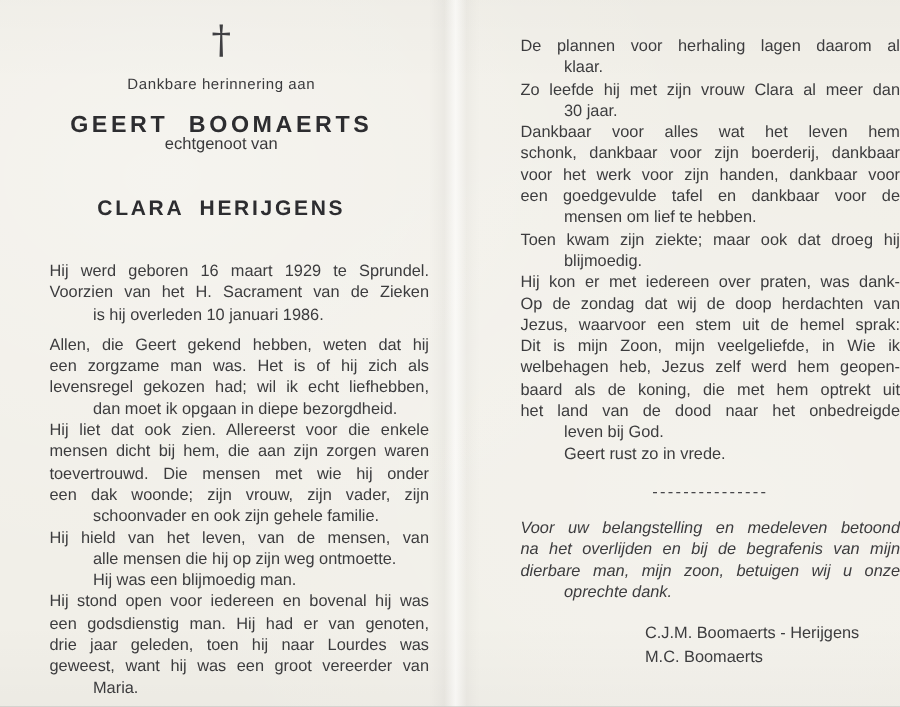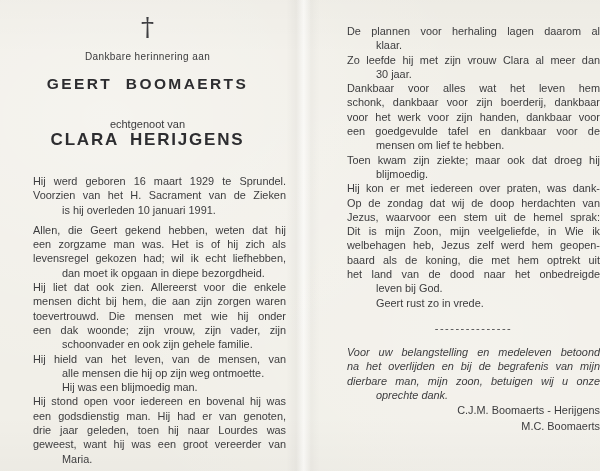--- a/index.html
+++ b/index.html
@@ -55,27 +55,27 @@
   }
   .name {
     top: 75px;
     font-size: 15.5px;
     font-weight: bold;
     letter-spacing: 2.4px;
     word-spacing: 7px;
     color: #2d2d30;
   }
   .relation {
-    top: 118px;
+    top: 90px;
     font-size: 11px;
     color: #3a3a3c;
   }
   .spouse {
     top: 130px;
-    font-size: 17px;
+    font-size: 14px;
     font-weight: bold;
     letter-spacing: 1.8px;
     word-spacing: 5px;
     color: #2d2d30;
   }
 
   
   .body-text {
     font-size: 10.9px;
     line-height: 14.3px;
@@ -104,22 +104,22 @@
   .divider {
     margin-top: 11px;
     height: 14px;
     text-align: center;
     font-size: 11px;
     letter-spacing: 1.5px;
     color: #47474a;
   }
   .thanks { margin-top: 10px; font-style: italic; }
   .signatures {
+    margin-top: 12px;
     padding-left: 83px;
-    text-align: right;
   }
   .sig-line {
     font-size: 10.9px;
     line-height: 16px;
     color: #3c3c3e;
     white-space: nowrap;
   }
 </style>
 </head>
 <body>
@@ -132,21 +132,21 @@
     <div class="dedication">Dankbare herinnering aan</div>
     <div class="name">GEERT BOOMAERTS</div>
     <div class="relation">echtgenoot van</div>
     <div class="spouse">CLARA HERIJGENS</div>
   </div>
 
   <div class="left-body body-text">
       <div class="para gap-after">
         <div class="line">Hij werd geboren 16 maart 1929 te Sprundel.</div>
         <div class="line">Voorzien van het H. Sacrament van de Zieken</div>
-        <div class="line last">is hij overleden 10 januari 1991.</div>
+        <div class="line last">is hij overleden 10 januari 1986.</div>
       </div>
       <div class="para">
         <div class="line">Allen, die Geert gekend hebben, weten dat hij</div>
         <div class="line">een zorgzame man was. Het is of hij zich als</div>
         <div class="line">levensregel gekozen had; wil ik echt liefhebben,</div>
         <div class="line last">dan moet ik opgaan in diepe bezorgdheid.</div>
       </div>
       <div class="para">
         <div class="line">Hij liet dat ook zien. Allereerst voor die enkele</div>
         <div class="line">mensen dicht bij hem, die aan zijn zorgen waren</div>

